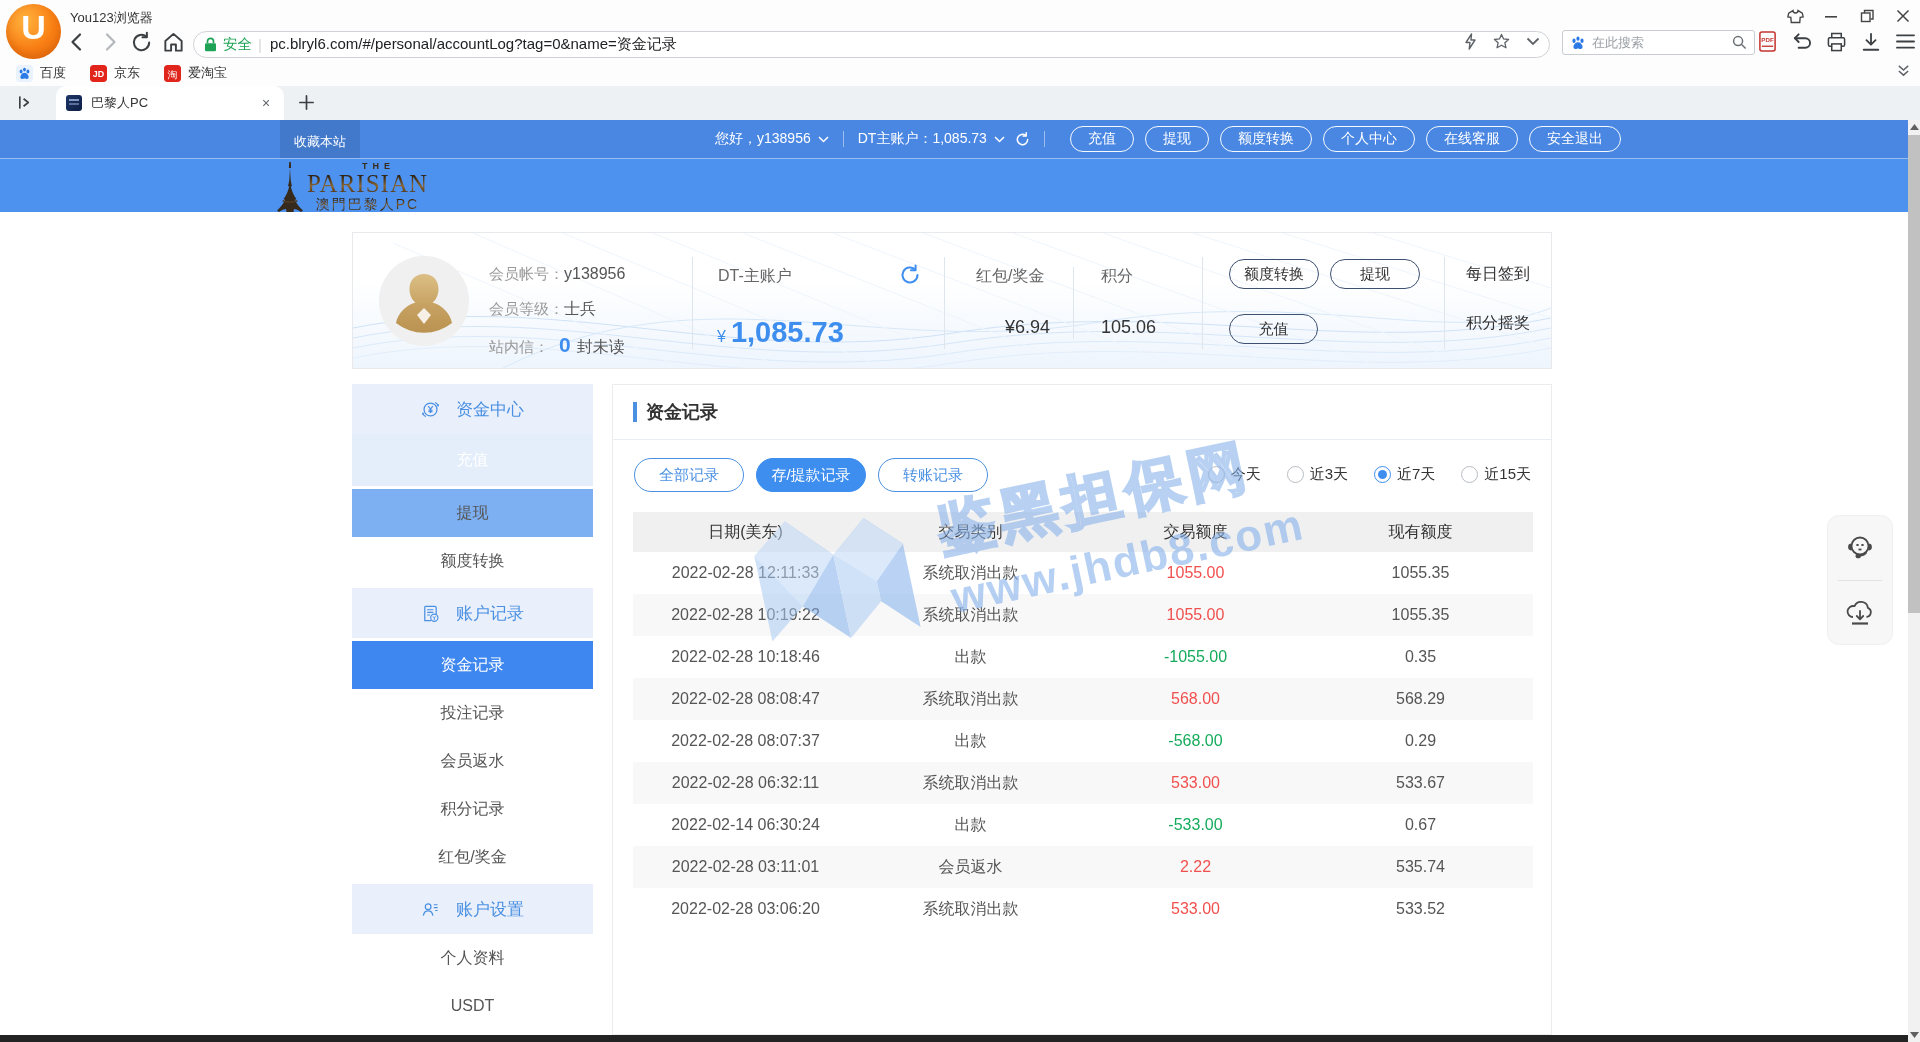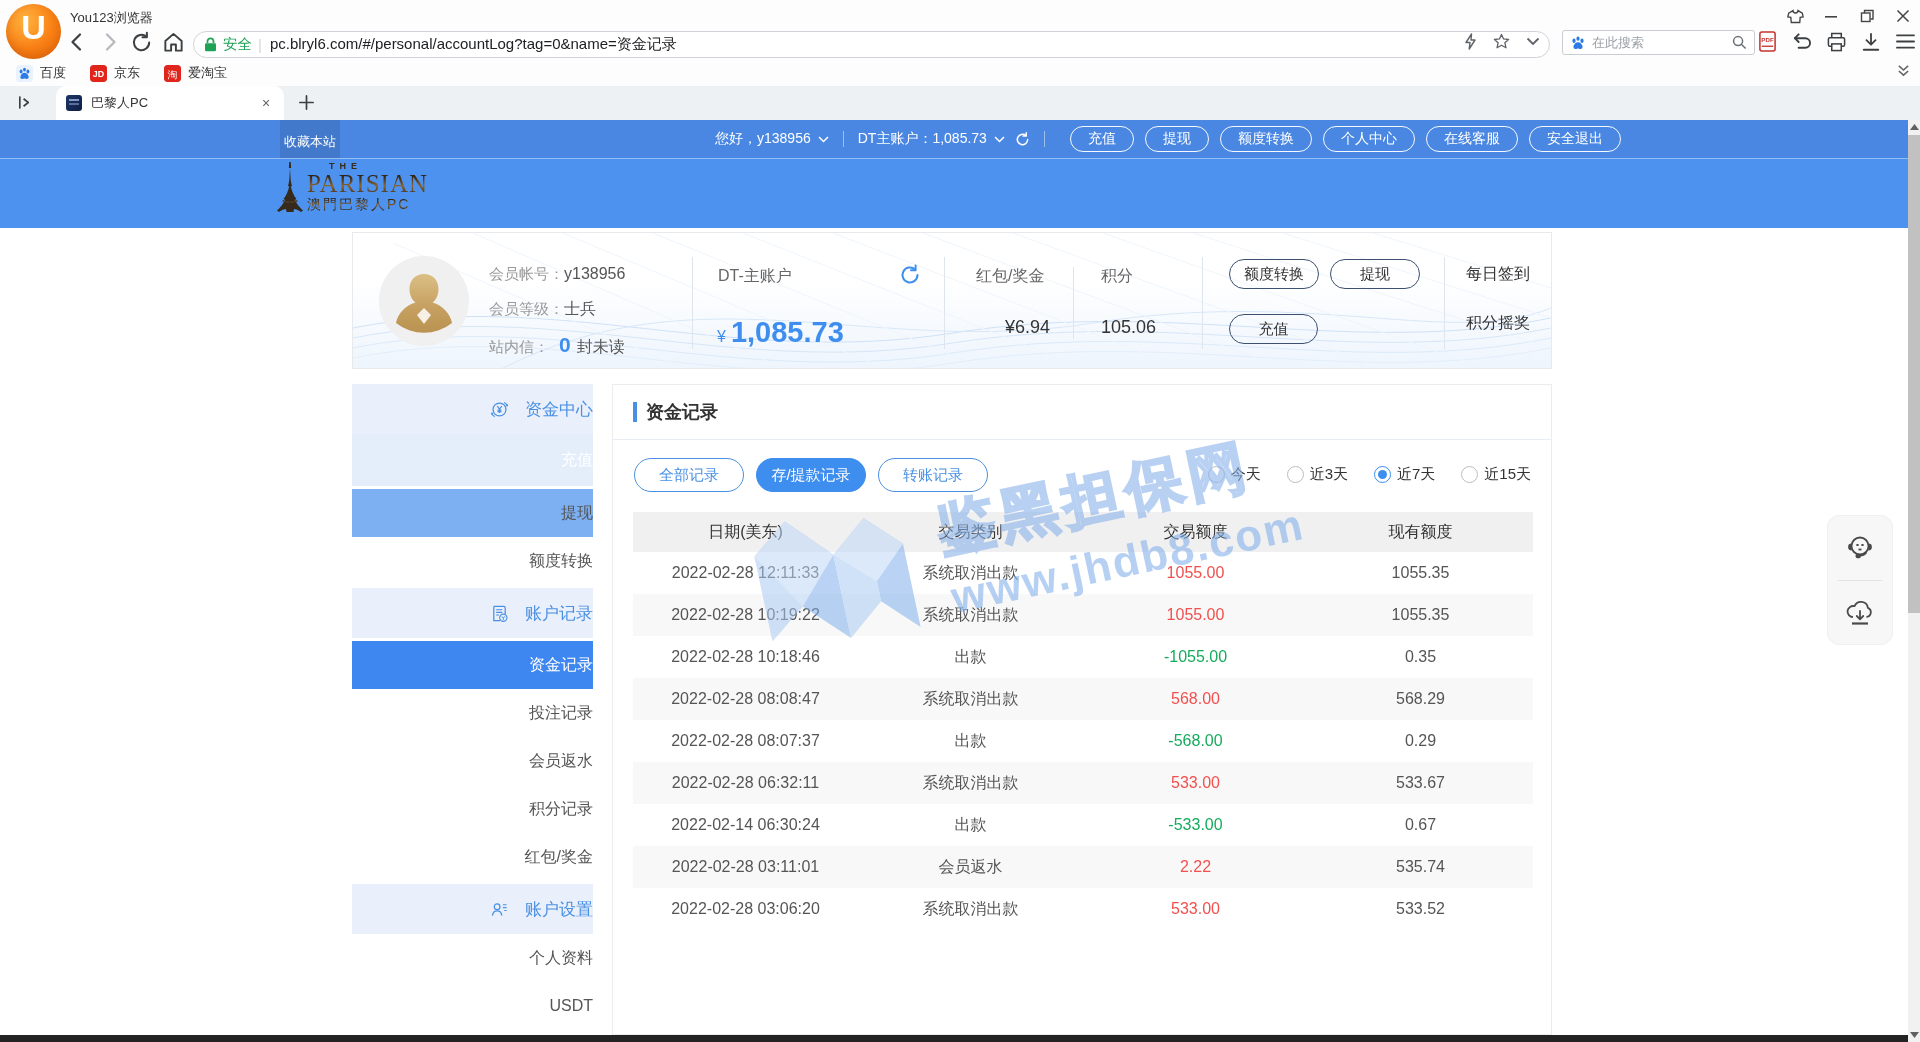--- a/index.html
+++ b/index.html
@@ -41,29 +41,29 @@
 #tab .fav::after{ content:""; position:absolute; left:3px; top:4px; width:10px; height:2px; background:rgba(160,180,220,.8); box-shadow:0 4px 0 rgba(160,180,220,.5); }
 #tab .t-title { font-size:13px; color:#333; flex:1; }
 #tab .t-close { color:#5f6368; font-size:14px; width:16px; text-align:center; }
 #newtab { position:absolute; left:298px; top:8px; color:#3c4043; }
 
 
 #page { position:absolute; top:120px; left:0; width:1908px; height:922px; background:#fff; overflow:hidden; }
 
 
 #site-topbar { position:absolute; top:0; left:0; width:100%; height:38px; background:var(--topbar-blue); color:#fff; }
-#fav-site { position:absolute; left:280px; top:0; height:44px; padding:0 4px; display:flex; align-items:center;
+#fav-site { position:absolute; left:280px; top:0; height:44px; padding:0 14px; display:flex; align-items:center;
   background:rgba(0,0,0,.10); font-size:13px; }
 #user-row { position:absolute; left:715px; top:0; height:38px; display:flex; align-items:center; font-size:14px; }
 .vsep { width:1px; height:16px; background:rgba(255,255,255,.45); margin:0 14px; }
 .tb-pill { height:26px; border:1px solid rgba(255,255,255,.95); border-radius:13px; padding:0 17px;
   display:flex; align-items:center; font-size:14px; margin-left:11px; }
 .chev { display:inline-block; margin-left:7px; }
-#site-nav { position:absolute; top:38px; left:0; width:100%; height:70px; background:var(--nav-blue);
-  border-top:1px solid rgba(255,255,255,.4); }
+#site-nav { position:absolute; top:38px; left:0; width:100%; height:54px; background:var(--nav-blue);
+  border-top:1px solid rgba(255,255,255,.4);text-align:center; }
 #logo { position:absolute; left:277px; top:3px; height:52px; display:flex; align-items:flex-end; gap:4px; color:#2f2417; }
 #logo .lg-texts { line-height:1; padding-bottom:3px; }
 #logo .lg-the { font-size:9px; letter-spacing:5px; color:#3a2c1c; margin-left:22px; font-weight:bold; }
 #logo .lg-name { font-family:"Liberation Serif",serif; font-size:25px; letter-spacing:1px; color:#3b2d1d;
   background:linear-gradient(180deg,#2e2315 20%,#8a6634 60%,#33271a 100%); -webkit-background-clip:text; background-clip:text; -webkit-text-fill-color:transparent; }
 #logo .lg-sub { font-size:14px; letter-spacing:2px; color:#352a1e; font-weight:normal; margin-top:1px;
   background:linear-gradient(180deg,#241b10 10%,#7a5a2e 55%,#2e2315 100%); -webkit-background-clip:text; background-clip:text; -webkit-text-fill-color:transparent; }
 #menu { position:absolute; left:638px; top:0; height:58px; display:flex; }
 .menu-item { width:110.2px; height:58px; display:flex; align-items:center; justify-content:center;
   color:#fff; font-size:17px; border-left:1px solid rgba(255,255,255,.35); }
@@ -83,21 +83,21 @@
 #wallet-amount { position:absolute; left:364px; top:83px; color:var(--accent); font-size:29px; font-weight:bold; }
 #wallet-amount .cur { font-size:16px; font-weight:normal; margin-right:5px; }
 .mini-label { position:absolute; top:33px; font-size:16px; color:#666; }
 .mini-value { position:absolute; top:84px; font-size:18px; color:#333; }
 .card-btn { position:absolute; height:30px; border:1px solid #3d5070; border-radius:15px; background:transparent;
   display:flex; align-items:center; justify-content:center; font-size:15px; color:#333; }
 .card-link { position:absolute; font-size:16px; color:#333; }
 
 
 #sidebar { position:absolute; left:352px; top:264px; width:241px; }
-.side-item { width:100%; display:flex; align-items:center; justify-content:flex-end; gap:16px; font-size:16px; color:#555; background:#fff; }
+.side-item { width:100%; display:flex; align-items:center; justify-content:center; gap:16px; font-size:16px; color:#555; background:#fff; }
 .side-item.sec { height:50px; color:#4a90e2; font-size:17px; background:#e9effb; margin-top:3px; }
 .side-item.tall { height:51px; }
 .side-item.plain { height:48px; }
 .side-item.first { margin-top:0; }
 .side-item.hi-light { height:52px; background:#e4eefb; color:#fff; }
 .side-item.hi-med { height:48px; background:#7db0f2; color:#555; margin-top:3px; }
 .side-item.active { height:48px; background:#3e86f0; color:#fff; margin-top:3px; }
 .side-item .side-ico { width:19px; height:19px; }
 
 

